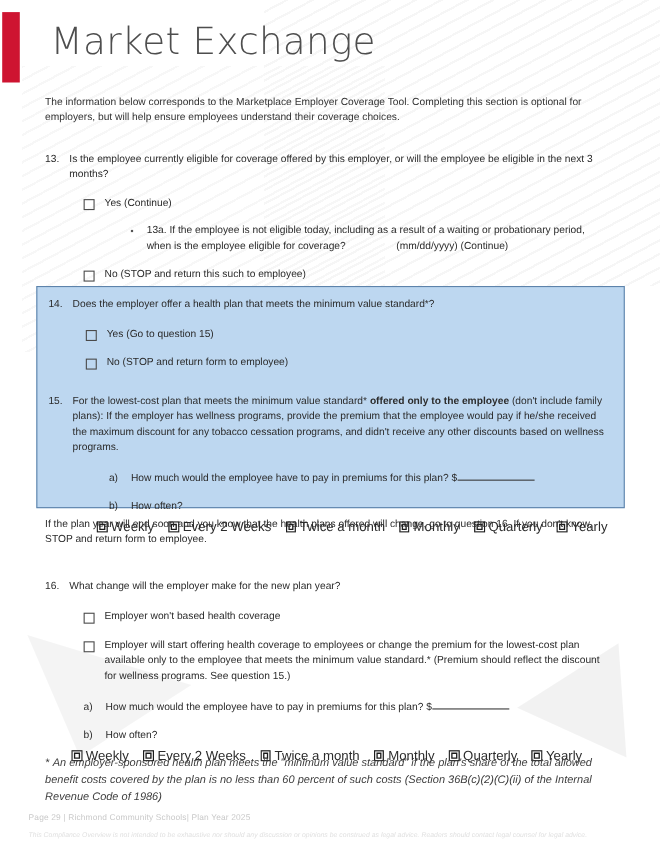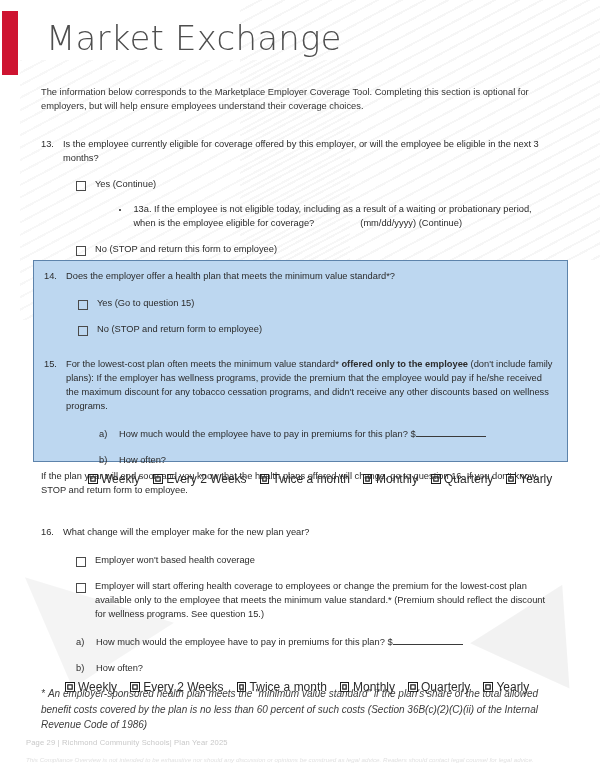--- a/index.html
+++ b/index.html
@@ -289,21 +289,21 @@
 
     <div class="bullet-row" style="margin-left:78px; margin-top:11px; width:430px;">
       <span class="bullet-dot"></span>
       <span class="opt-text">
         <span>13a. If the employee is not eligible today, including as a result of a waiting or probationary period, when is the employee eligible for coverage?</span><span style="display:inline-block;width:46px"></span><span>(mm/dd/yyyy) (Continue)</span>
       </span>
     </div>
 
     <div class="opt-row" style="margin-left:35px; margin-top:12px;">
       <span class="cb-open"></span>
-      <span class="opt-text">No (STOP and return this form to employee)</span>
+      <span class="opt-text">No (STOP and return this such to employee)</span>
     </div>
   </div>
 
   <div class="q-block" style="left:44px; top:270px; width:510px;">
     <div class="q-row">
       <div class="q-num">14.</div>
       <div class="q-text">Does the employer offer a health plan that meets the minimum value standard*?</div>
     </div>
 
     <div class="opt-row" style="margin-left:34px; margin-top:13px;">
@@ -314,21 +314,21 @@
     <div class="opt-row" style="margin-left:34px; margin-top:12px;">
       <span class="cb-open"></span>
       <span class="opt-text">No (STOP and return form to employee)</span>
     </div>
   </div>
 
   <div class="q-block" style="left:44px; top:358px; width:512px;">
     <div class="q-row">
       <div class="q-num">15.</div>
       <div class="q-text">
-        <span>For the lowest-cost plan often meets the minimum value standard* </span><b>offered only to the employee</b><span> (don't include family plans): If the employer has wellness programs, provide the premium that the employee would pay if he/she received the maximum discount for any tobacco cessation programs, and didn't receive any other discounts based on wellness programs.</span>
+        <span>For the lowest-cost plan that meets the minimum value standard* </span><b>offered only to the employee</b><span> (don't include family plans): If the employer has wellness programs, provide the premium that the employee would pay if he/she received the maximum discount for any tobacco cessation programs, and didn't receive any other discounts based on wellness programs.</span>
       </div>
     </div>
 
     <div class="ab-row" style="margin-left:55px; margin-top:14px;">
       <div class="ab-label">a)</div>
       <div class="ab-body">
         <span>How much would the employee have to pay in premiums for this plan? $</span><span class="blank-line"></span>
       </div>
     </div>
 

